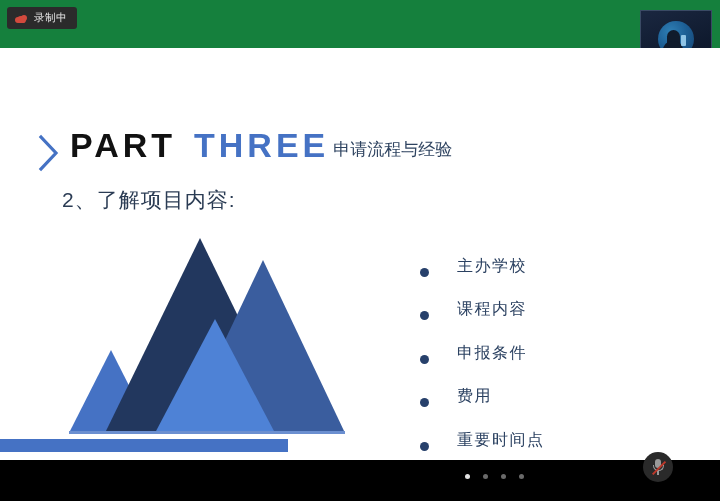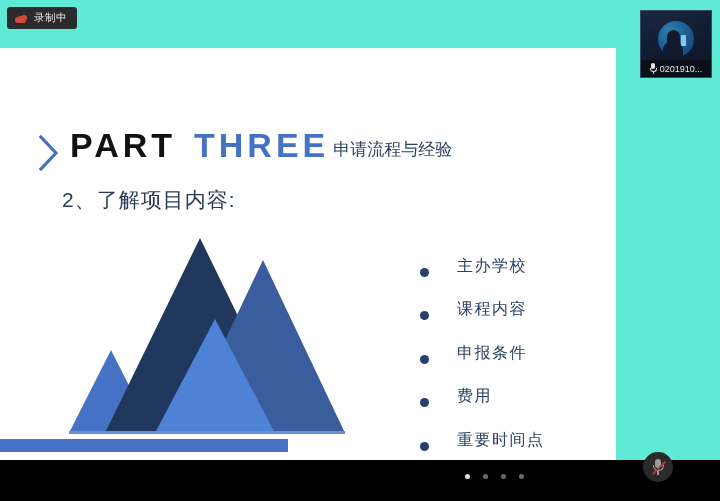--- a/index.html
+++ b/index.html
@@ -1,21 +1,21 @@
 <!DOCTYPE html>
 <html><head>
 <meta charset="utf-8">
 <style>
   * { margin:0; padding:0; box-sizing:border-box; }
   html,body{
     width:720px; height:501px; overflow:hidden;
     background:#000;
     font-family:"Liberation Sans","DejaVu Sans",sans-serif;
   }
-  #app{ position:relative; width:720px; height:501px; background:#5eead4; }
+  #app{ position:relative; width:720px; height:501px; background:#15803d; }
 
   
   .rec-badge{
     position:absolute; left:7px; top:7px;
     display:flex; align-items:center; gap:6px;
     background:#2b2b2b; border-radius:3px;
     padding:4px 10px 4px 8px;
   }
   .rec-cloud{ width:13px; height:10px; position:relative; flex:none; }
   .rec-cloud .c1{ position:absolute; width:9px; height:7px; left:2px; top:3px;
@@ -62,21 +62,21 @@
      background:#e6e6e6; border-radius:2px; }
   .mic-sm .arc{ position:absolute; left:0; top:4.5px; width:7px; height:4px;
      border:1.2px solid #e6e6e6; border-top:none; border-radius:0 0 5px 5px; }
   .mic-sm .stem{ position:absolute; left:3px; top:8.5px; width:1.2px; height:2.5px;
      background:#e6e6e6; }
   .tile-name{ color:#e9e9e9; font-size:9px; white-space:nowrap; }
 
   
   .slide{
     position:absolute; left:0; top:48px;
-    width:616px; height:412px;
+    width:720px; height:412px;
     background:#ffffff;
     overflow:hidden;
     text-decoration:underline;
   }
   .chevron{
     position:absolute; left:38px; top:86px;
     width:22px; height:38px;
   }
   .chevron svg{ display:block; }
 

